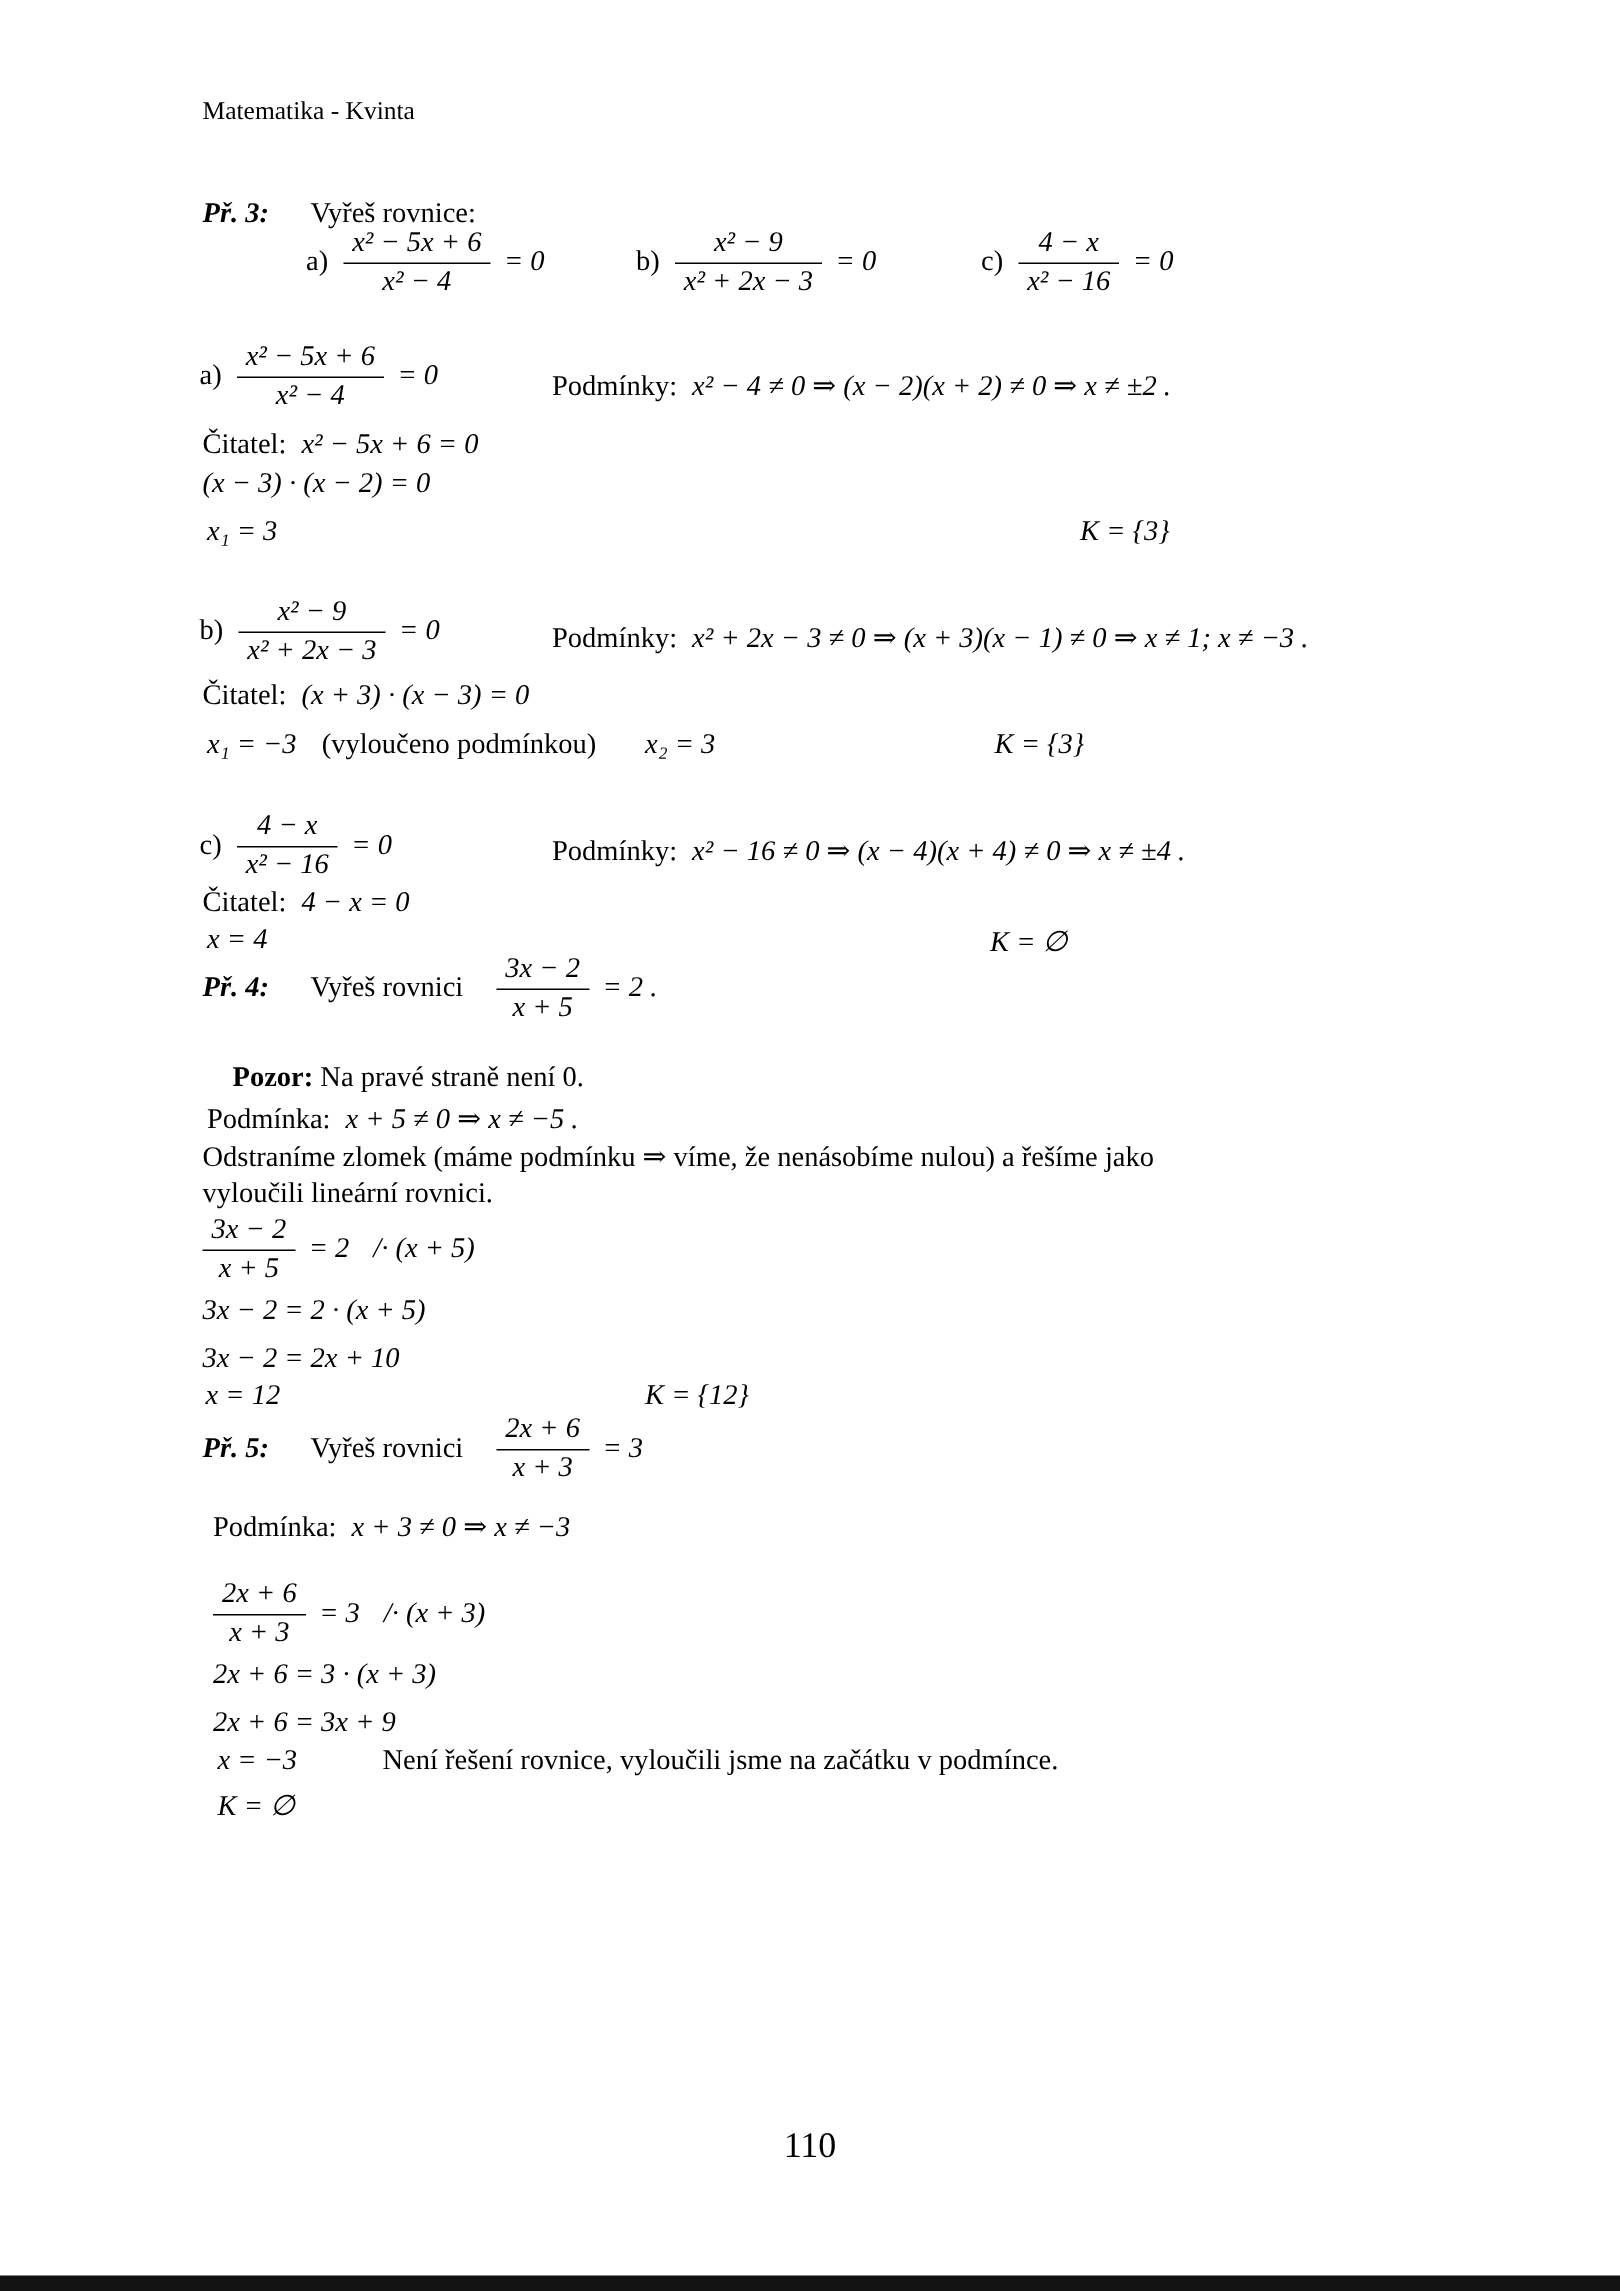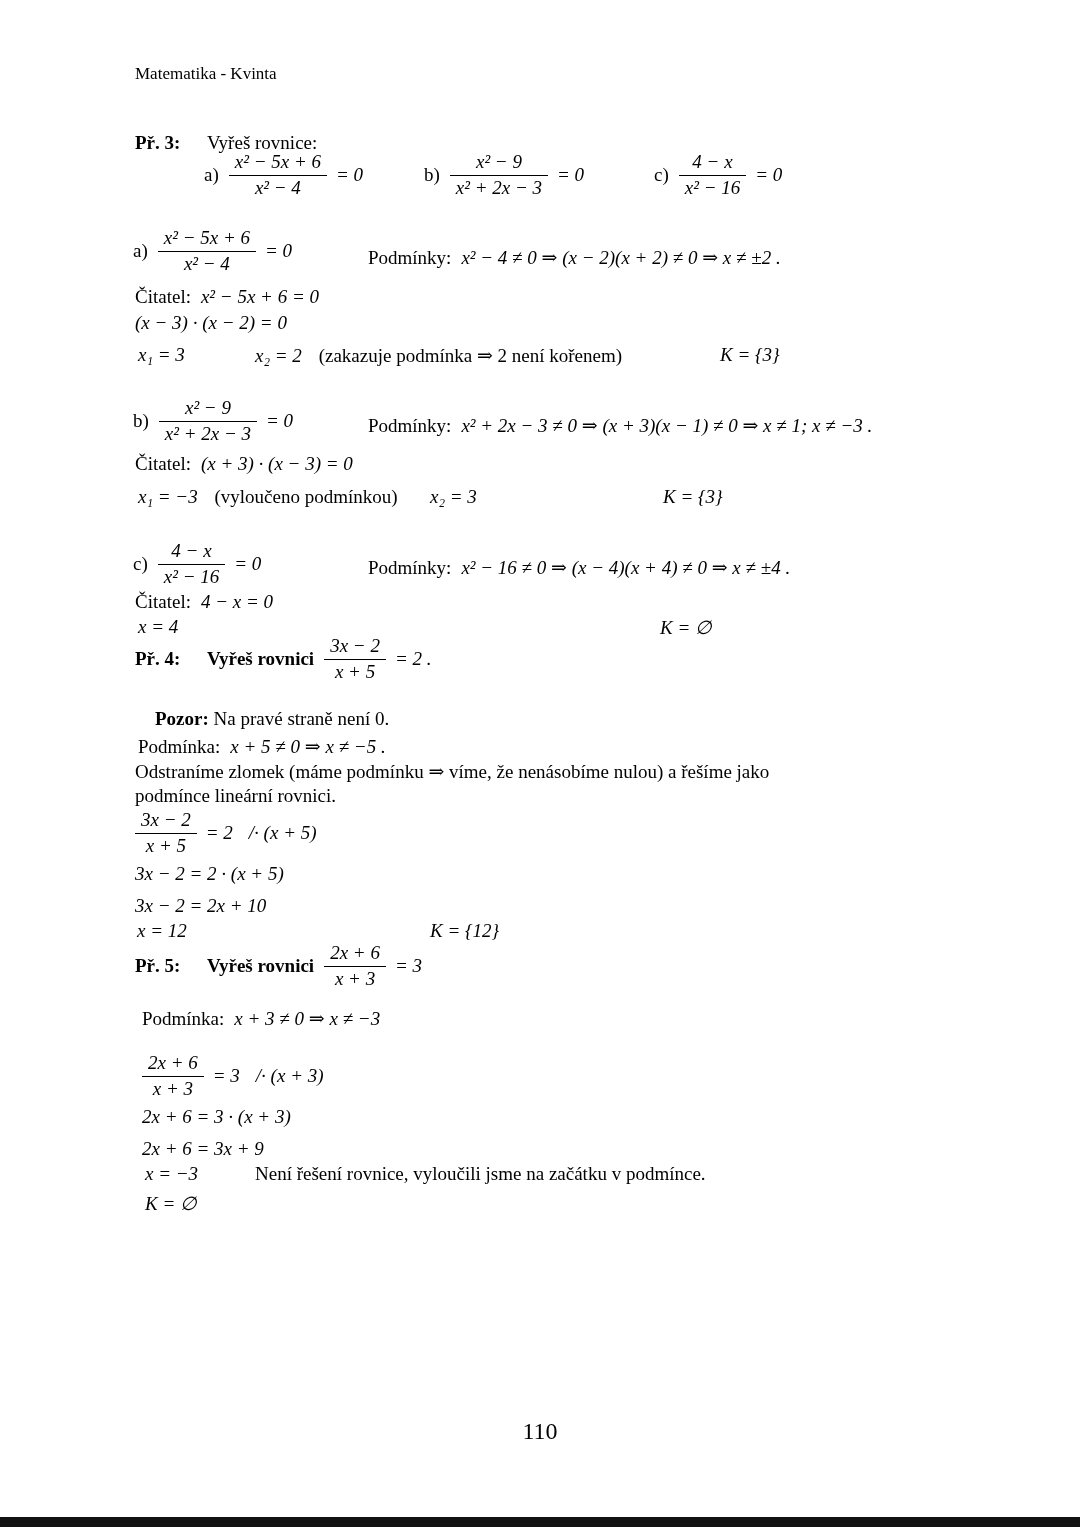--- a/index.html
+++ b/index.html
@@ -11,28 +11,28 @@
     color:#000;font-size:19px;
     overflow:hidden;
     margin:0 auto;
   }
   .abs{position:absolute;white-space:nowrap;}
   .row-abs{position:absolute;left:0;width:1080px;height:32px;}
   .row-abs > span{position:absolute;white-space:nowrap;}
   .b{font-weight:bold;margin-left:17px;}
   .m{font-style:italic;}
   .lbl{margin-right:10px;text-align:right;}
-  .exlabel{display:inline-block;width:72px;font-weight:bold;}
+  .exlabel{display:inline-block;width:72px;font-weight:bold;font-style:italic;}
   .eq{display:flex;align-items:center;}
   .eq .tag{margin-right:10px;}
   .frac{display:inline-block;text-align:center;vertical-align:middle;}
   .fnum,.fden{display:block;padding:0 6px;line-height:1.3;}
   .fden{border-top:1.4px solid #000;}
   .rhs{margin-left:9px;}
-  .task{margin-right:10px;font-weight:bold;}
+  .task{margin-right:22px;}
   .mul{margin-left:16px;}
   .note{margin-left:12px;}
 
   #hdr{left:135px;top:64px;font-size:17px;}
   #ex3-head{left:135px;top:132px;}
   #ex3-eq-a{left:204px;top:150px;}
   #ex3-eq-b{left:424px;top:150px;}
   #ex3-eq-c{left:654px;top:150px;}
 
   #sa-eq{left:133px;top:226px;}
@@ -131,21 +131,20 @@
   </div>
   <div class="abs" id="sa-cond">
     <span class="lbl">Podmínky:</span><span class="m">x² − 4 ≠ 0 ⇒ (x − 2)(x + 2) ≠ 0 ⇒ x ≠ ±2 .</span>
   </div>
   <div class="abs" id="sa-cit">
     <span class="lbl">Čitatel:</span><span class="m">x² − 5x + 6 = 0</span>
   </div>
   <div class="abs m" id="sa-fact">(x − 3) · (x − 2) = 0</div>
   <div class="row-abs" id="sa-roots">
     <span class="r1 m">x₁ = 3</span>
-    <span class="r2"><span class="m">x₂ = 2</span> <span class="note">(zakazuje podmínka ⇒ 2 není kořenem)</span></span>
     <span class="k m">K = {3}</span>
   </div>
 
   <div class="abs eq" id="sb-eq">
     <span class="tag">b)</span>
     <span class="frac">
       <span class="fnum m">x² − 9</span>
       <span class="fden m">x² + 2x − 3</span>
     </span>
     <span class="m rhs">= 0</span>
@@ -191,21 +190,21 @@
     <span class="m rhs">= 2 .</span>
   </div>
 
   <div class="abs" id="ex4-warn">
     <span class="b">Pozor:</span> <span>Na pravé straně není 0.</span>
   </div>
   <div class="abs" id="ex4-cond">
     <span class="lbl">Podmínka:</span><span class="m">x + 5 ≠ 0 ⇒ x ≠ −5 .</span>
   </div>
   <div class="abs" id="ex4-note1">Odstraníme zlomek (máme podmínku ⇒ víme, že nenásobíme nulou) a řešíme jako</div>
-  <div class="abs" id="ex4-note2">podmínce lineární rovnici.</div>
+  <div class="abs" id="ex4-note2">vyloučili lineární rovnici.</div>
 
   <div class="abs eq" id="ex4-step">
     <span class="frac">
       <span class="fnum m">3x − 2</span>
       <span class="fden m">x + 5</span>
     </span>
     <span class="m rhs">= 2</span>
     <span class="m mul">/· (x + 5)</span>
   </div>
   <div class="abs m" id="ex4-l1">3x − 2 = 2 · (x + 5)</div>

